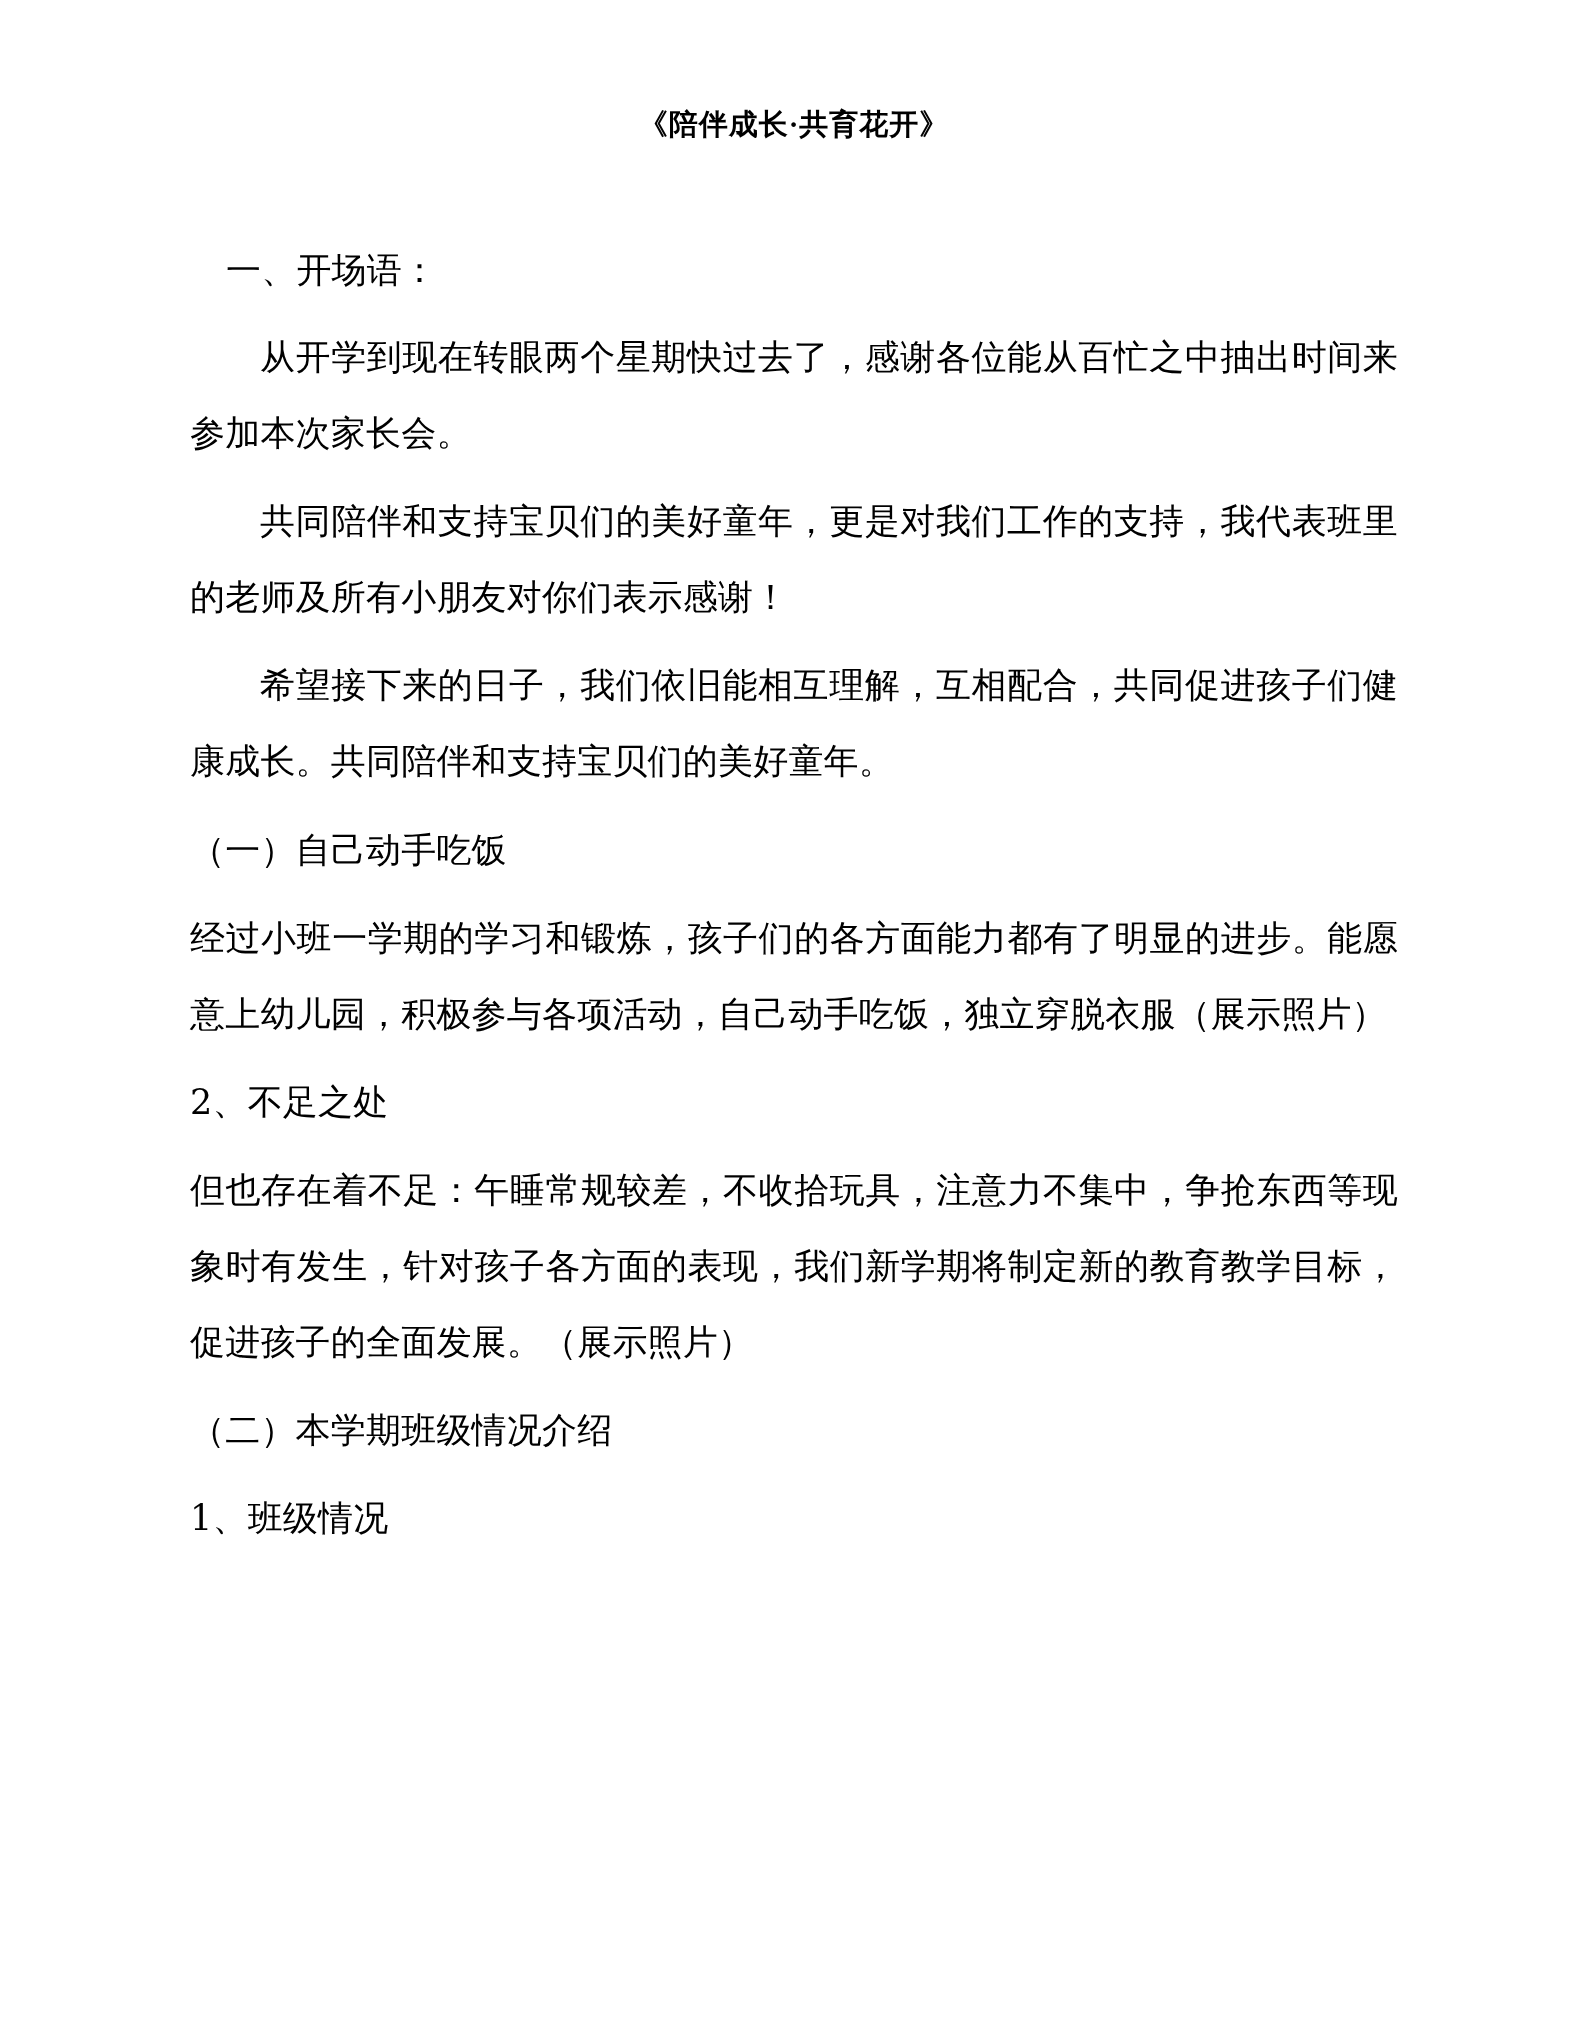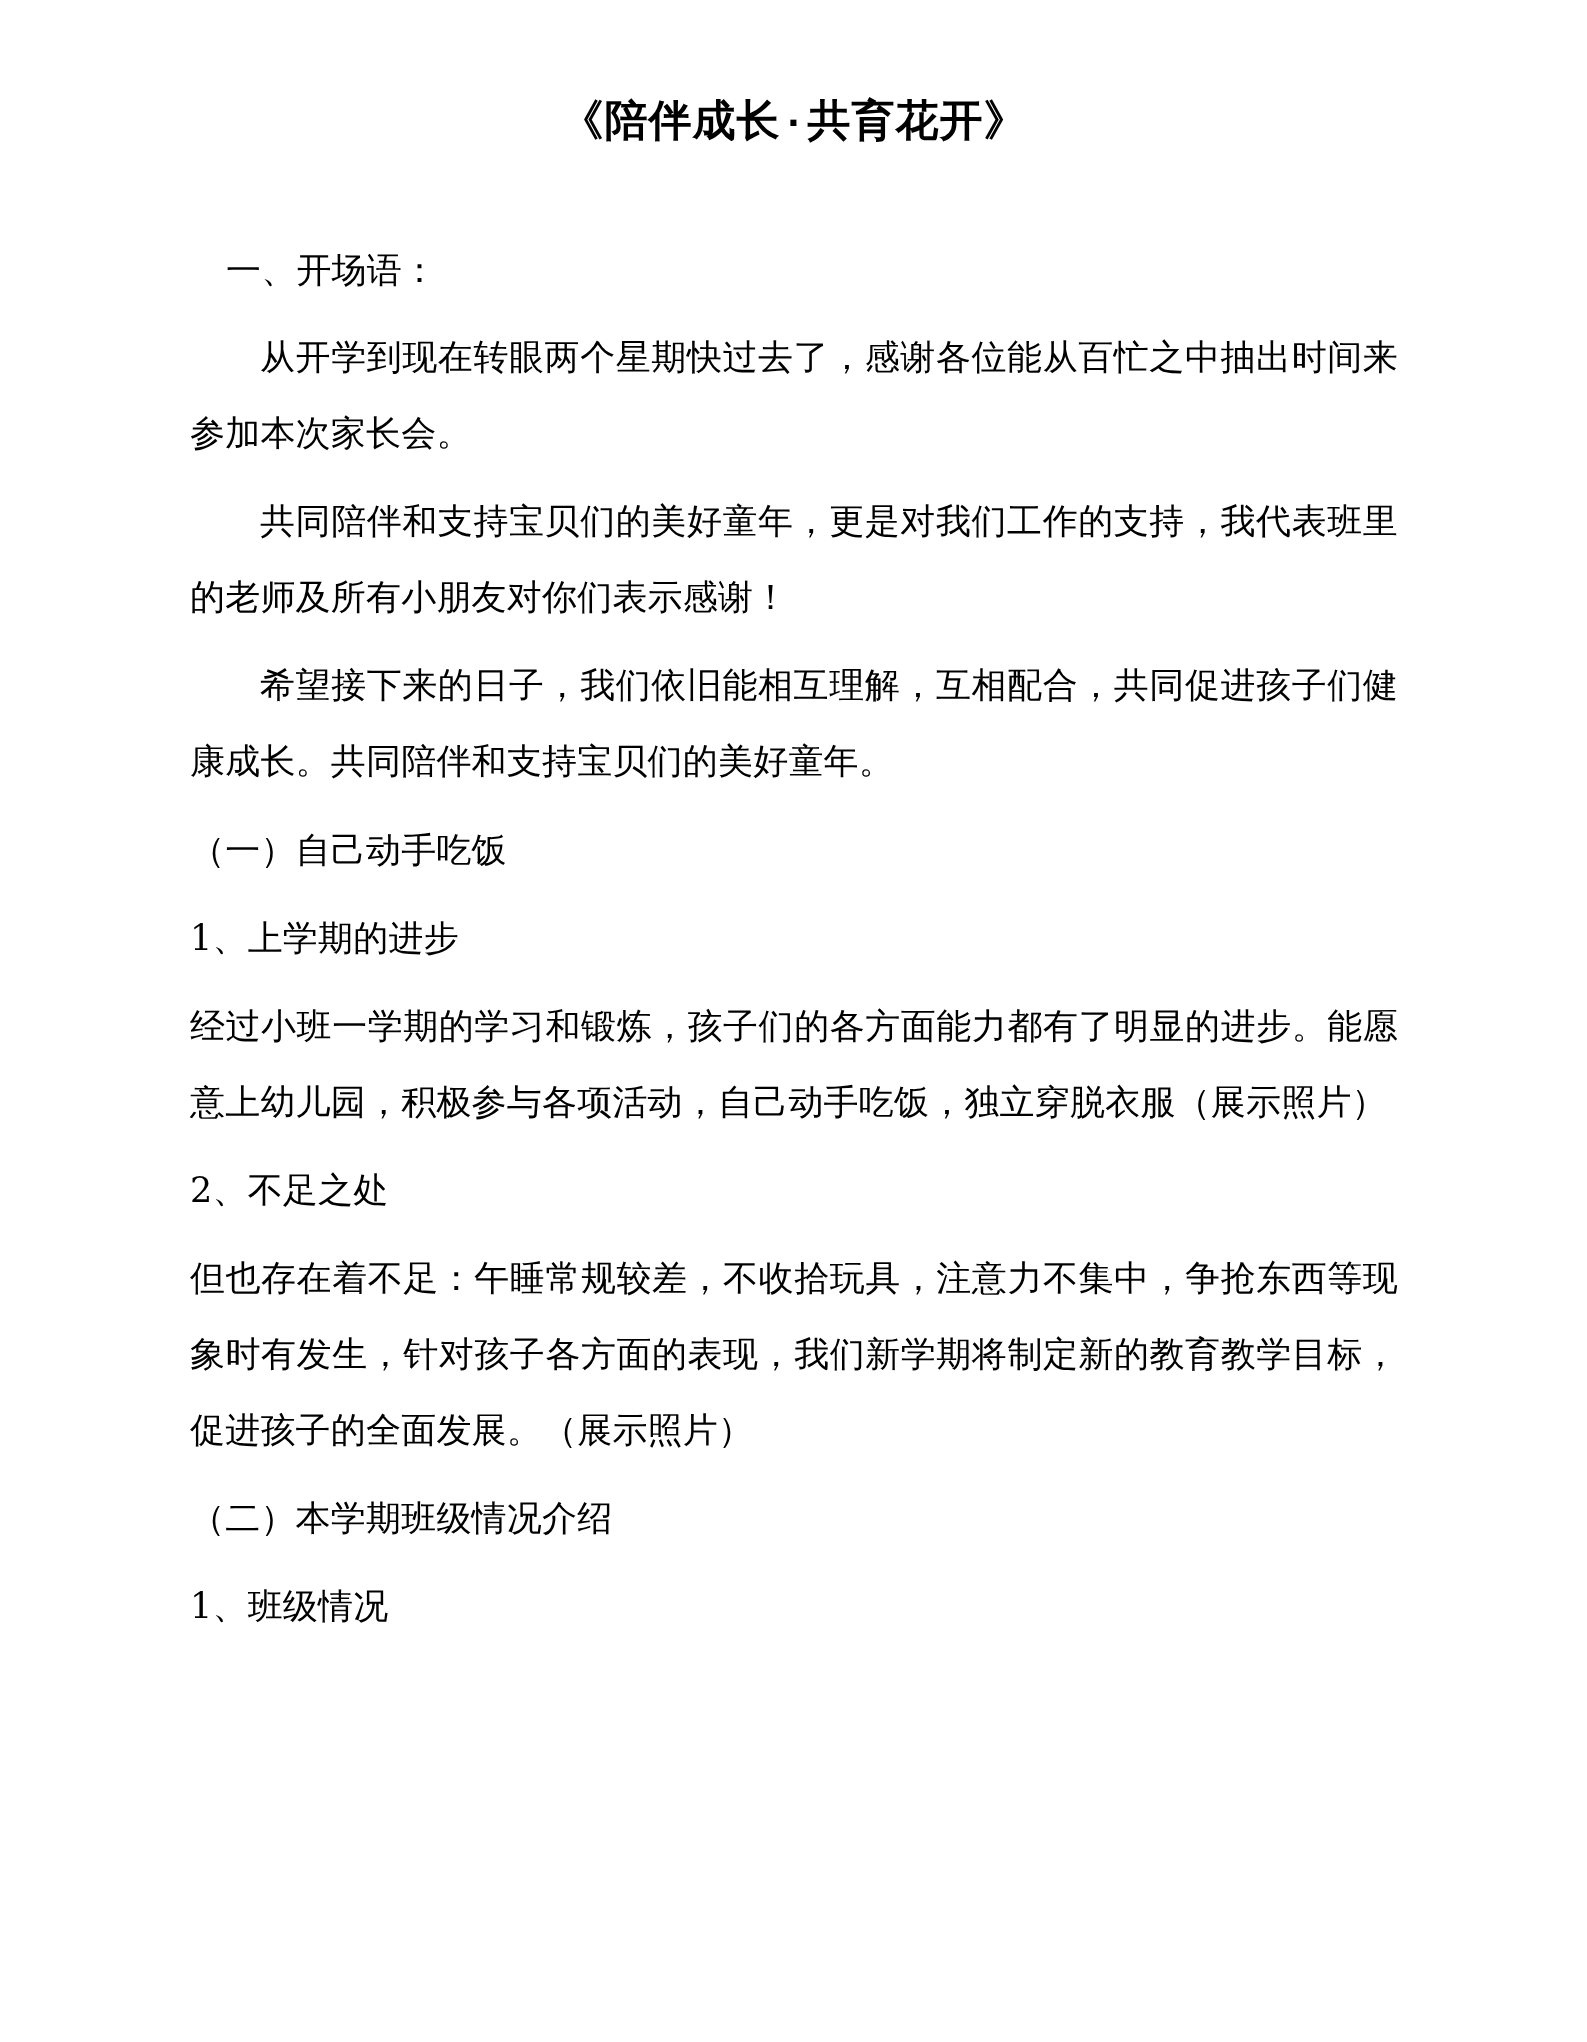--- a/index.html
+++ b/index.html
@@ -30,24 +30,24 @@
     position: absolute;
     left: 178px;
     top: 0;
     width: 1232px;
   }
 
   
   .doc-title {
     text-align: center;
     font-weight: bold;
-    font-size: 43px;
+    font-size: 29px;
     line-height: 72px;
     letter-spacing: 1px;
-    font-family: Liberation Mono, monospace;
+    font-family: Liberation Serif, serif;
   }
   .title-line-1 {
     margin-top: 88px;
   }
   .title-line-2 {
     margin-top: 2px;
   }
 
   
   .body-block {
@@ -100,21 +100,20 @@
 
       <p class="para indent2">从开学到现在转眼两个星期快过去了，感谢各位能从百忙之中抽出时间来参加本次家长会。</p>
 
       <p class="para indent2">共同陪伴和支持宝贝们的美好童年，更是对我们工作的支持，我代表班里的老师及所有小朋友对你们表示感谢！</p>
 
       <p class="para indent2">希望接下来的日子，我们依旧能相互理解，互相配合，共同促进孩子们健康成长。共同陪伴和支持宝贝们的美好童年。</p>
 
 
       <p class="para indent0 sec-heading">（一）自己动手吃饭</p>
 
-      <p class="para indent0 sec-heading">1、上学期的进步</p>
 
       <p class="para indent0">经过小班一学期的学习和锻炼，孩子们的各方面能力都有了明显的进步。能愿意上幼儿园，积极参与各项活动，自己动手吃饭，独立穿脱衣服（展示照片）</p>
 
       <p class="para indent0 sec-heading">2、不足之处</p>
 
       <p class="para indent0">但也存在着不足：午睡常规较差，不收拾玩具，注意力不集中，争抢东西等现象时有发生，针对孩子各方面的表现，我们新学期将制定新的教育教学目标，促进孩子的全面发展。（展示照片）</p>
 
       <p class="para indent0 sec-heading">（二）本学期班级情况介绍</p>
 
       <p class="para indent0 sec-heading">1、班级情况</p>

